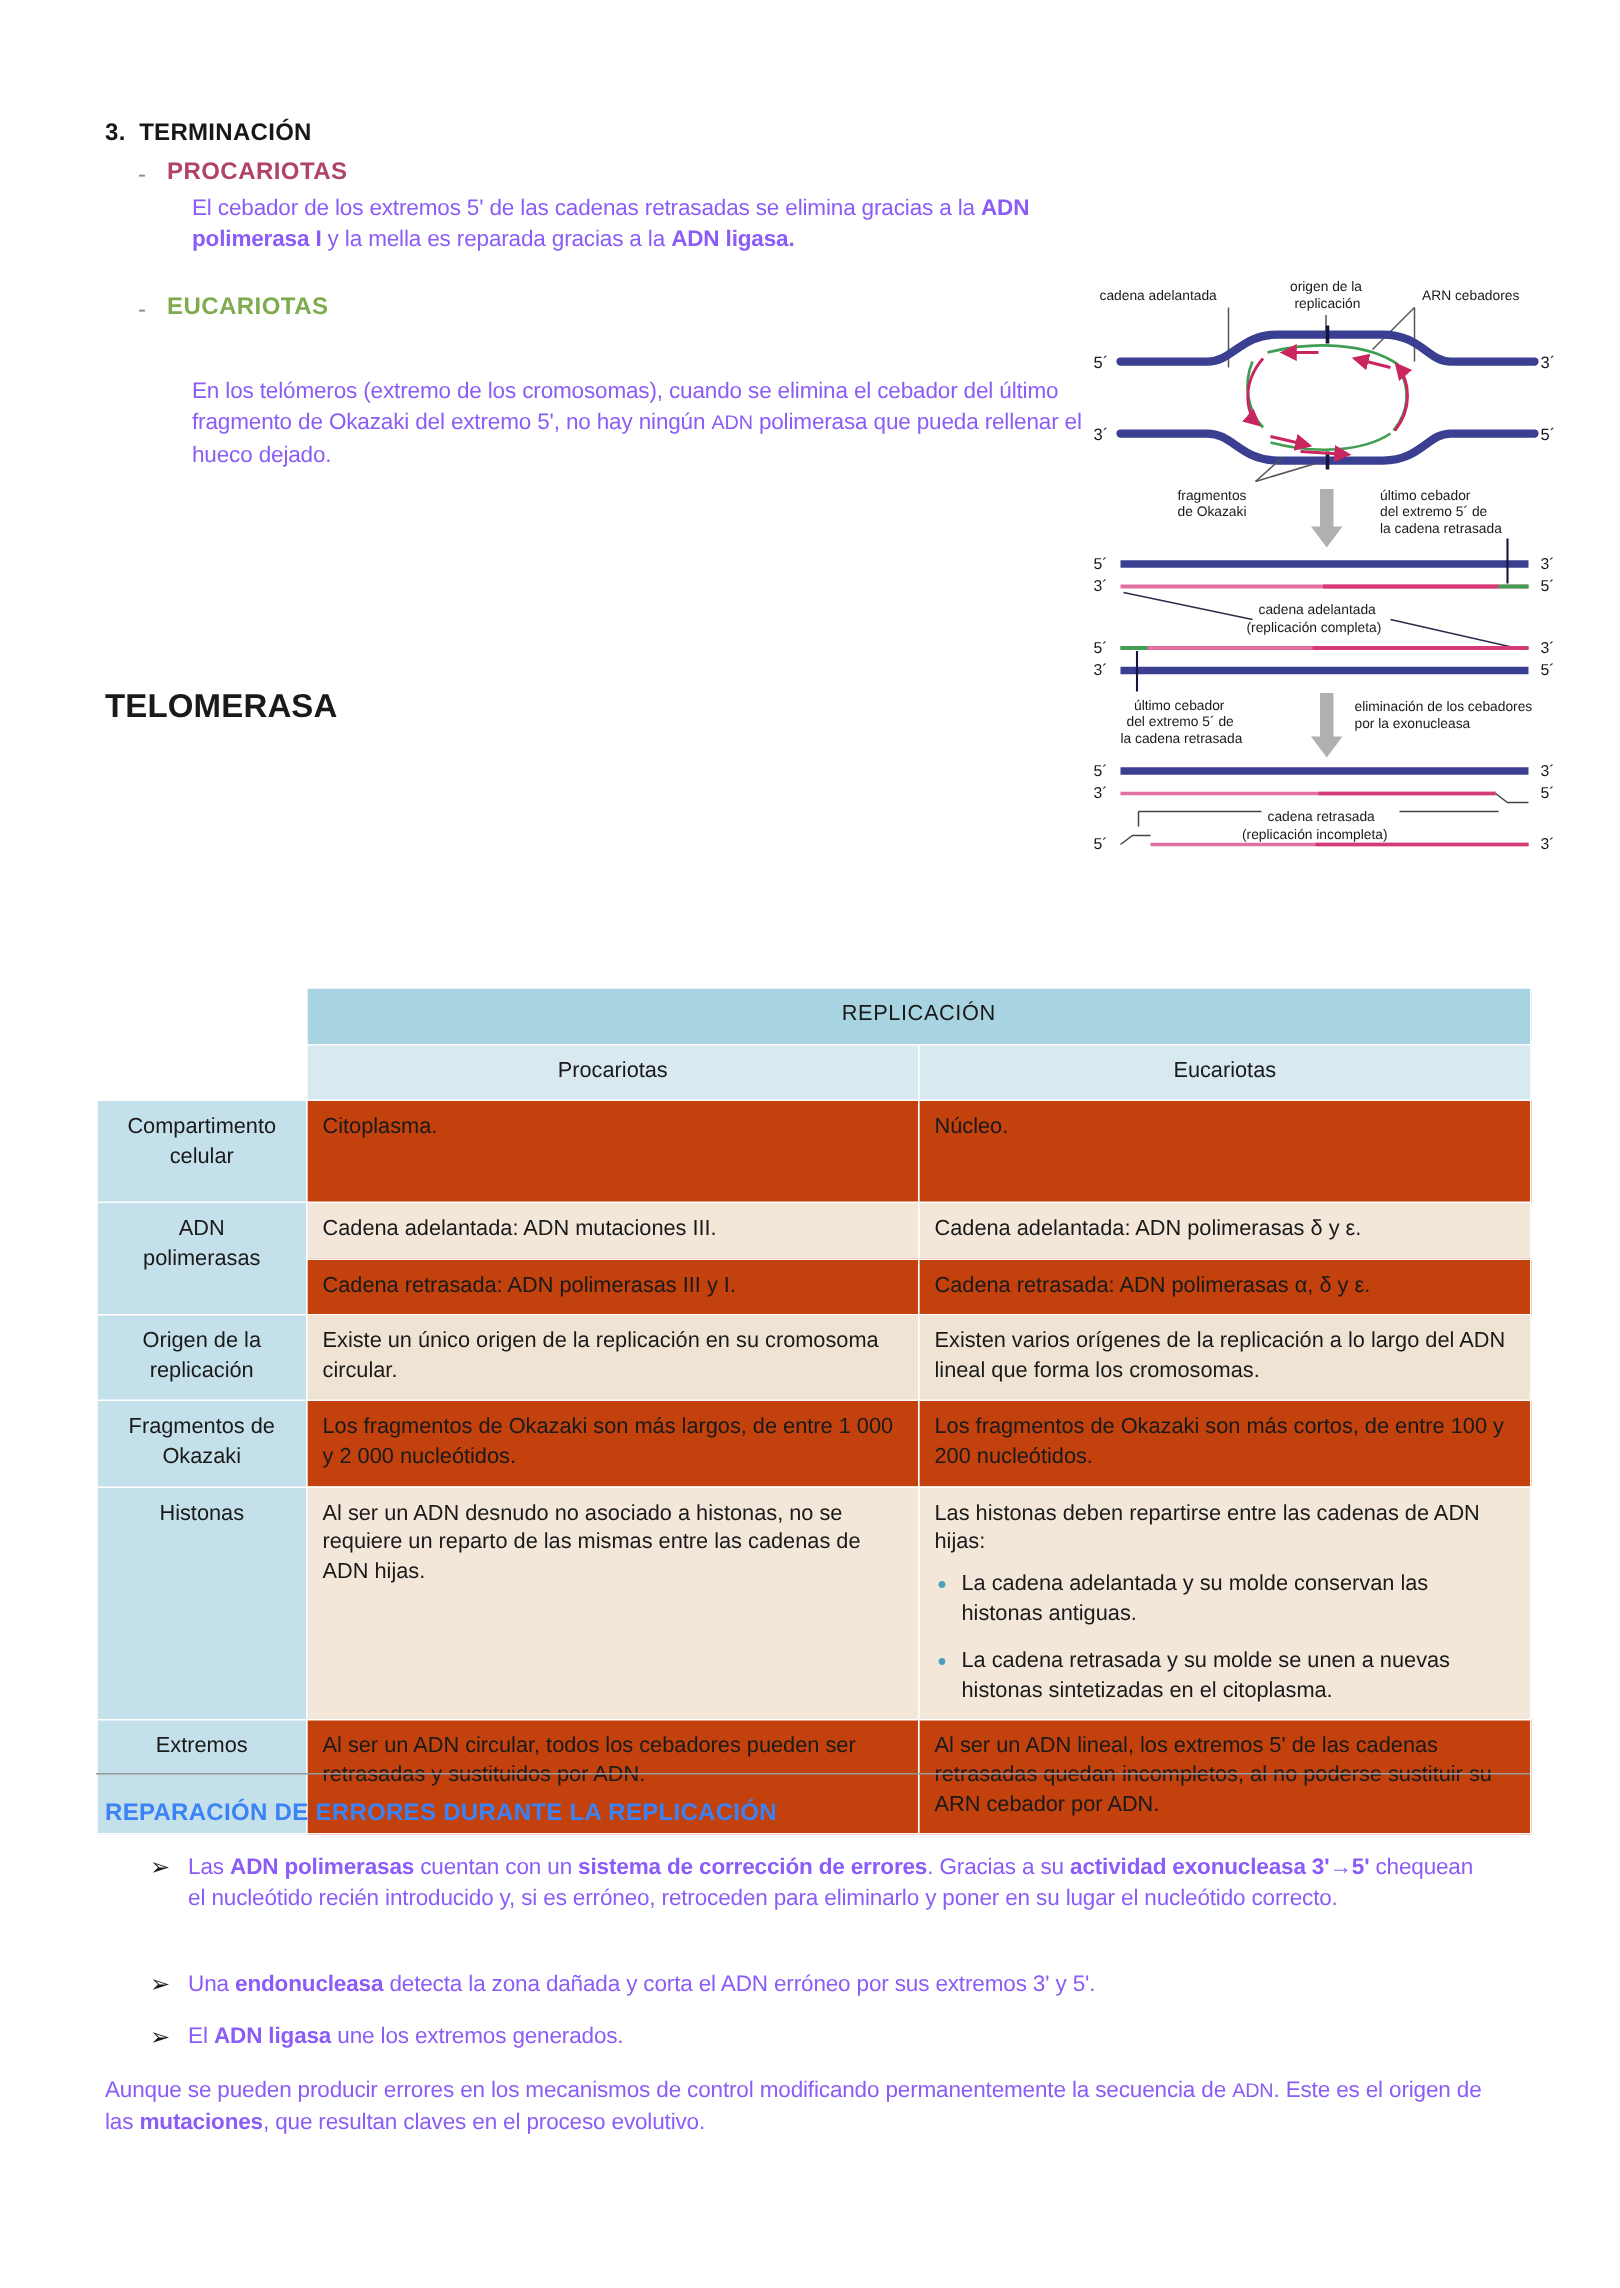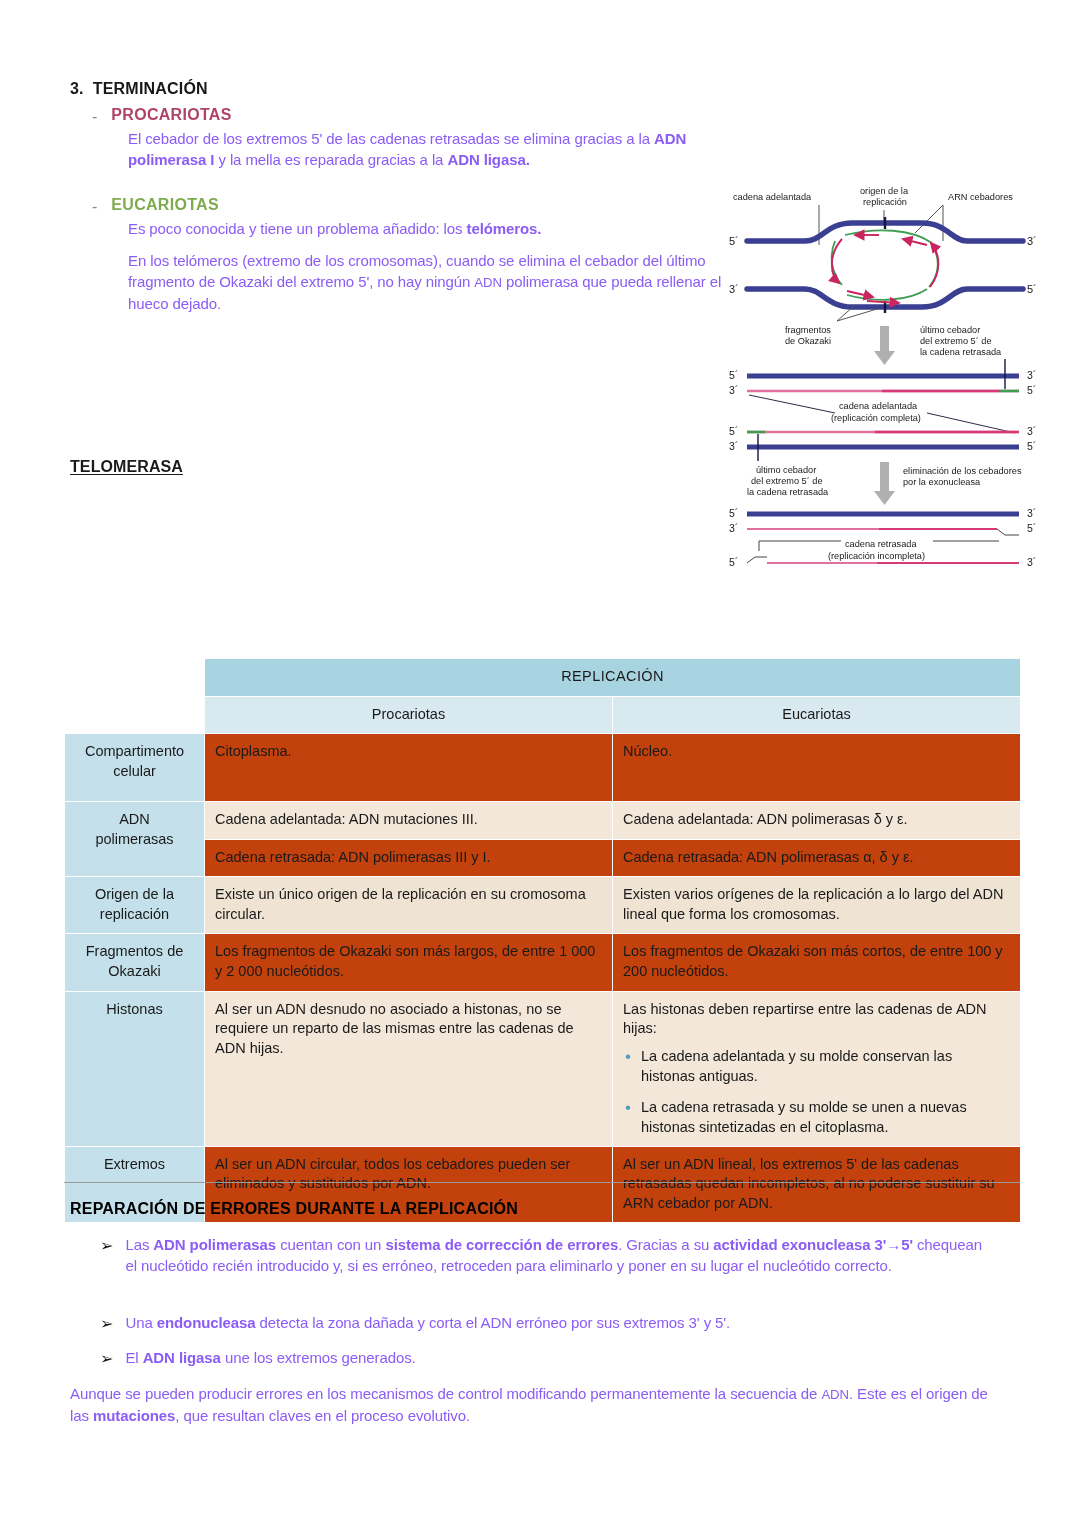--- a/index.html
+++ b/index.html
@@ -50,23 +50,22 @@
   .sub-label.proc { color: #b0436a; }
   .sub-label.euca { color: #7fab4f; }
 
   .para { position: absolute; }
 
   
   .telomerasa-title {
     position: absolute;
     left: 70px;
     top: 458px;
-    font-size: 16px;
+    font-size: 22px;
     font-weight: bold;
-    text-decoration: underline;
     text-underline-offset: 2px;
     letter-spacing: 0.1px;
   }
 
   
   .figure {
     position: absolute;
     left: 727px;
     top: 183px;
     width: 320px;
@@ -144,21 +143,21 @@
   }
 
   
   .orange-head {
     position: absolute;
     left: 70px;
     top: 1200px;
     font-size: 16px;
     font-weight: bold;
     letter-spacing: 0.2px;
-    color: #000000;
+    color: #3b82f6;
   }
 
   
   .arrow-item {
     position: absolute;
     display: flex;
     gap: 12px;
   }
   .arrow-glyph {
     font-size: 16px;
@@ -181,21 +180,20 @@
   <div class="sub-item" style="left:92px; top:106px;">
     <span class="dash">-</span>
     <span class="sub-label proc">PROCARIOTAS</span>
   </div>
   <div class="para body-text" style="left:128px; top:128px; width:600px;">El cebador de los extremos 5' de las cadenas retrasadas se elimina gracias a la <b>ADN polimerasa I</b> y la mella es reparada gracias a la <b>ADN ligasa.</b></div>
 
   <div class="sub-item" style="left:92px; top:196px;">
     <span class="dash">-</span>
     <span class="sub-label euca">EUCARIOTAS</span>
   </div>
-  <div class="para body-text" style="left:128px; top:218px; width:600px;">Es poco conocida y tiene un problema añadido: los <b>telómeros.</b></div>
   <div class="para body-text" style="left:128px; top:250px; width:600px;">En los telómeros (extremo de los cromosomas), cuando se elimina el cebador del último fragmento de Okazaki del extremo 5', no hay ningún <span class="sc">ADN</span> polimerasa que pueda rellenar el hueco dejado.</div>
 
   <div class="telomerasa-title">TELOMERASA</div>
 
   <div class="figure">
     <svg width="320" height="390" viewBox="0 0 320 390" xmlns="http://www.w3.org/2000/svg" font-family="Liberation Sans, sans-serif">
 
       <g>
         <text x="6" y="17" font-size="9.2" fill="#1a1a1a">cadena adelantada</text>
         <text x="133" y="11" font-size="9.2" fill="#1a1a1a">origen de la</text>
@@ -389,21 +387,21 @@
             <li>La cadena adelantada y su molde conservan las histonas antiguas.</li>
             <li>La cadena retrasada y su molde se unen a nuevas histonas sintetizadas en el citoplasma.</li>
           </ul>
         </td>
       </tr>
 
       <tr>
         <td class="lbl">
           <span>Extremos</span>
         </td>
-        <td class="cell-a" style="height:72px;">Al ser un ADN circular, todos los cebadores pueden ser eliminados y sustituidos por ADN.</td>
+        <td class="cell-a" style="height:72px;">Al ser un ADN circular, todos los cebadores pueden ser retrasadas y sustituidos por ADN.</td>
         <td class="cell-a">Al ser un ADN lineal, los extremos 5' de las cadenas retrasadas quedan incompletos, al no poderse sustituir su ARN cebador por ADN.</td>
       </tr>
     </tbody>
   </table>
 
   <div class="divider"></div>
 
   <div class="orange-head">REPARACIÓN DE ERRORES DURANTE LA REPLICACIÓN</div>
 
   <div class="arrow-item" style="left:100px; top:1234px; width:890px;">

